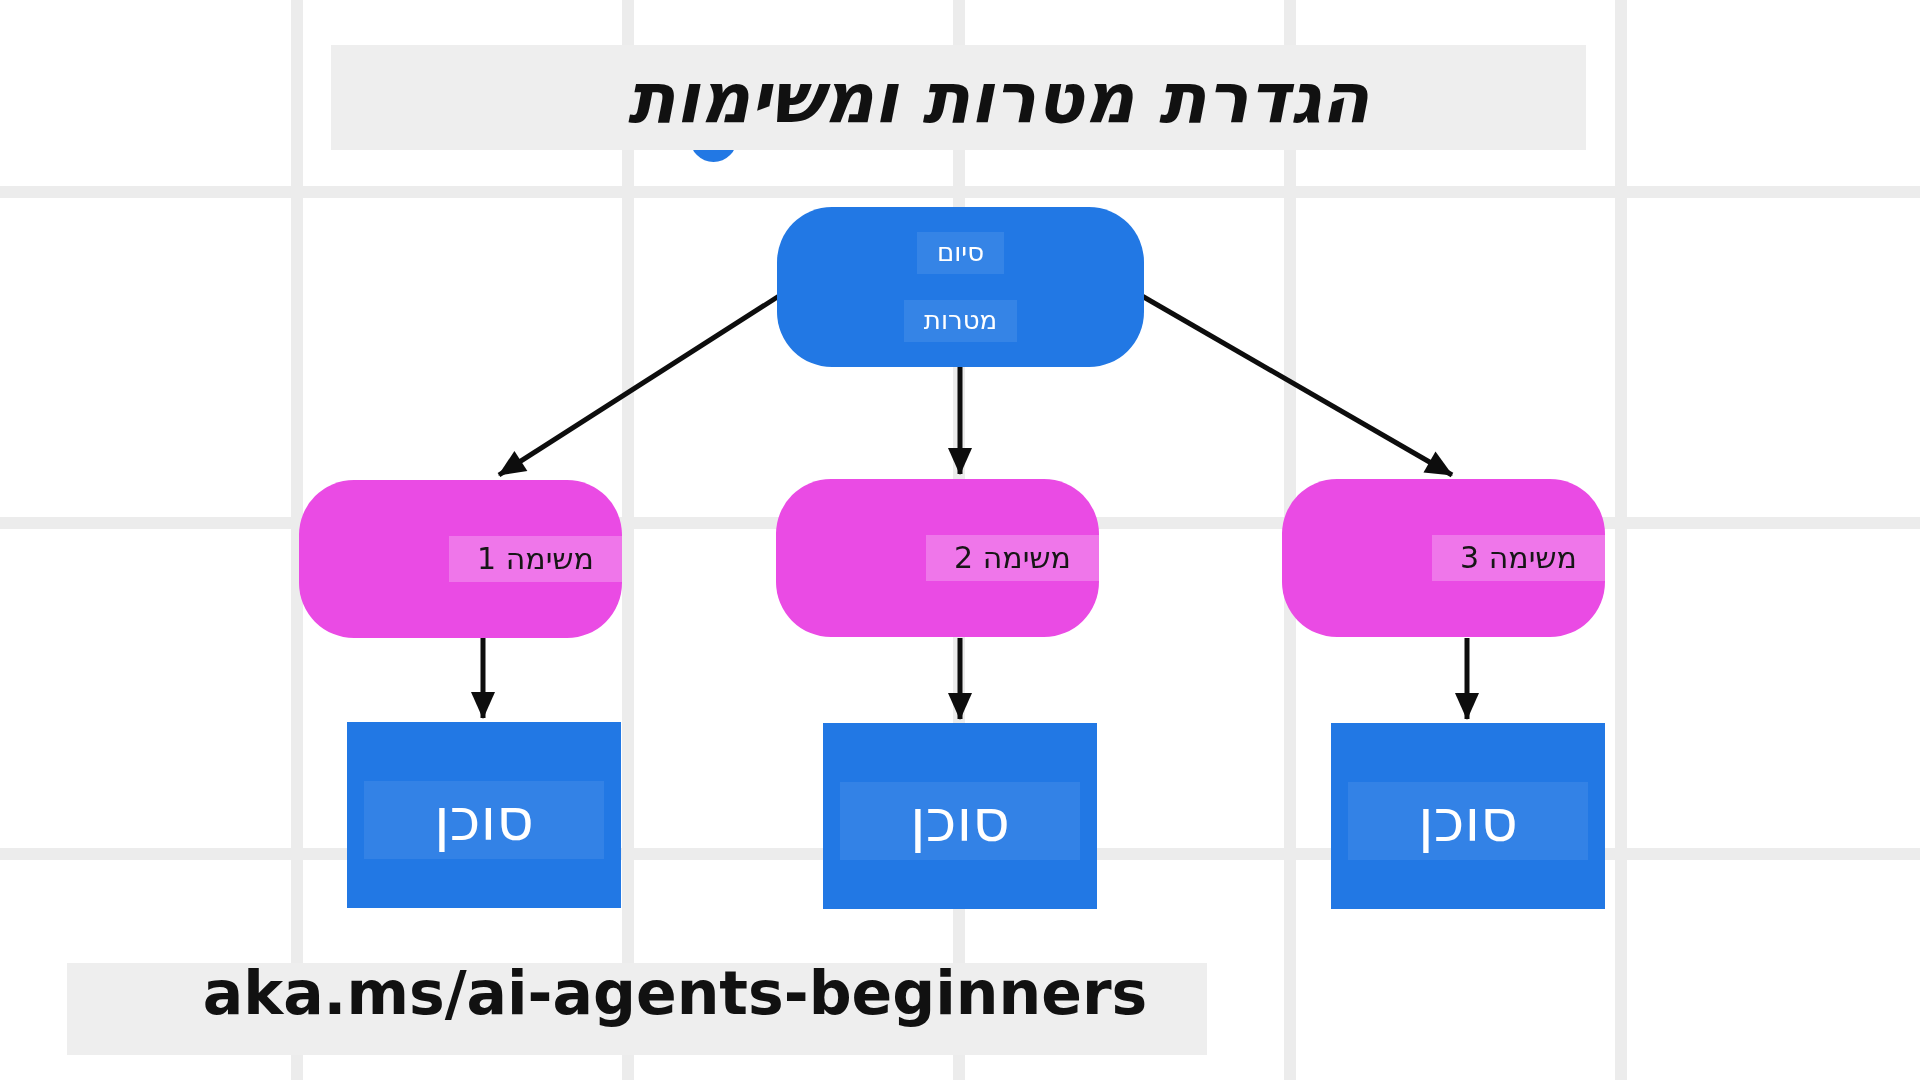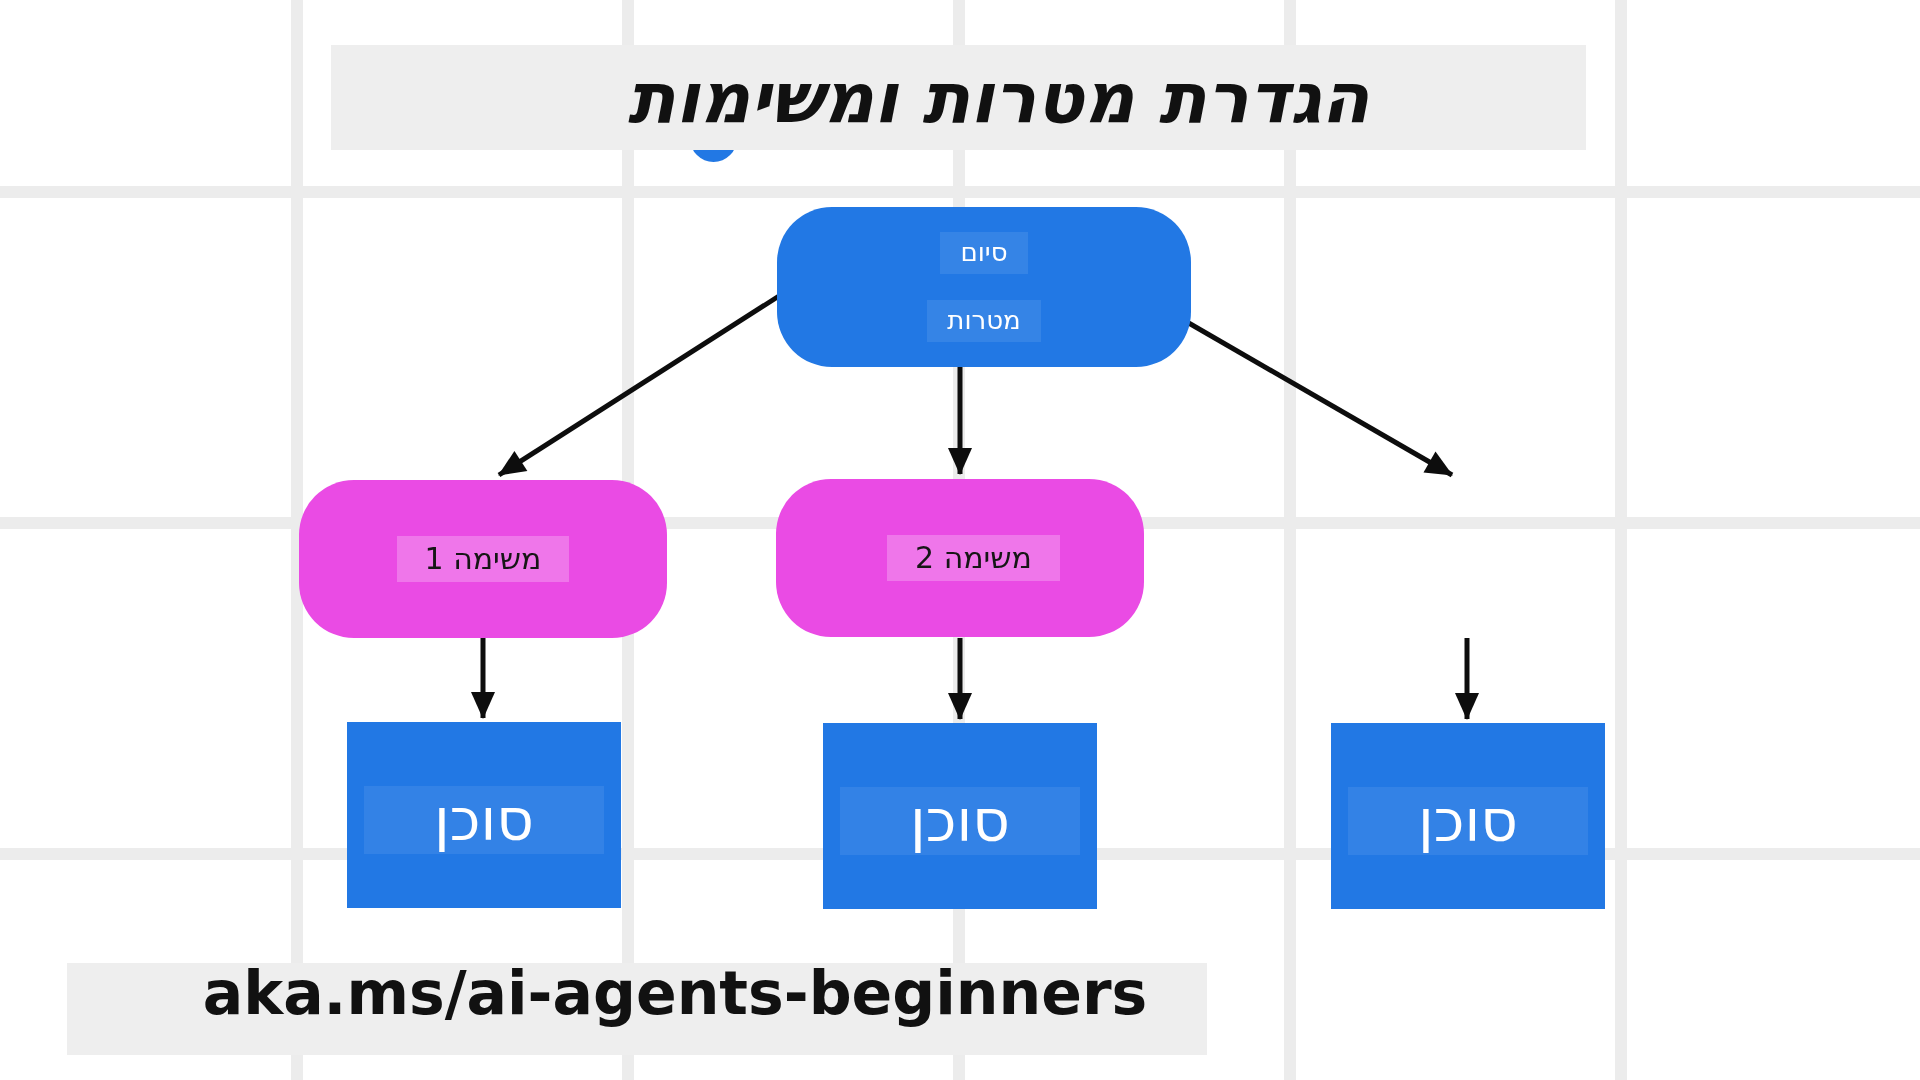--- a/index.html
+++ b/index.html
@@ -34,48 +34,48 @@
     display:flex;align-items:center;justify-content:center;
     padding-left:80px;
   }
   .title-text{
     font-size:70px;font-weight:600;color:#111;letter-spacing:0px;
     white-space:nowrap;line-height:1;font-style:italic;
   }
   .connectors{position:absolute;left:0;top:0;z-index:4;pointer-events:none;}
   .node{position:absolute;z-index:6;}
   .goal-node{
-    left:777px;top:207px;width:414px;height:160px;border-radius:55px;
+    left:777px;top:207px;width:367px;height:160px;border-radius:55px;
     background:var(--node-blue);
     display:flex;flex-direction:column;align-items:center;justify-content:center;gap:26px;
   }
   .goal-chip{
     background:rgba(255,255,255,0.09);color:#ffffff;
     font-size:26px;line-height:1.15;padding:6px 20px;white-space:nowrap;
   }
   .task-node{
-    width:368px;height:158px;border-radius:55px;background:var(--node-pink);
-    display:flex;align-items:center;justify-content:center;
+    width:323px;height:158px;border-radius:55px;background:var(--node-pink);
+    display:flex;align-items:center;justify-content:flex-end;
   }
   .task-1{left:299px;top:480px;}
   .task-2{left:776px;top:479px;padding-left:27px;}
   .task-3{left:1282px;top:479px;}
   .task-chip{
     background:rgba(255,255,255,0.24);color:#161616;
     font-size:30px;line-height:1.2;padding:5px 28px;white-space:nowrap;
   }
   .agent-node{
     width:274px;height:186px;background:var(--node-blue);
     display:flex;align-items:center;justify-content:center;
   }
   .agent-1{left:347px;top:722px;}
   .agent-2{left:823px;top:723px;}
   .agent-3{left:1331px;top:723px;}
   .agent-chip{
-    width:240px;height:68px;margin-top:10px;
+    width:240px;height:78px;margin-top:10px;
     background:rgba(255,255,255,0.08);
     display:flex;align-items:center;justify-content:center;
     color:#ffffff;font-size:58px;line-height:1;white-space:nowrap;
   }
   .footer-bar{
     position:absolute;left:67px;top:963px;width:1140px;height:92px;
     background:var(--bar-gray);z-index:2;
     display:flex;align-items:flex-start;justify-content:center;
     padding-left:76px;
   }
@@ -114,20 +114,23 @@
     <div class="goal-chip" dir="rtl">סיום</div>
     <div class="goal-chip" dir="rtl">מטרות</div>
   </div>
 
   <div class="node task-node task-1">
     <div class="task-chip" dir="rtl">משימה 1</div>
   </div>
   <div class="node task-node task-2">
     <div class="task-chip" dir="rtl">משימה 2</div>
   </div>
+  <div class="node task-node task-3">
+    <div class="task-chip" dir="rtl">משימה 3</div>
+  </div>
 
   <div class="node agent-node agent-1">
     <div class="agent-chip" dir="rtl">סוכן</div>
   </div>
   <div class="node agent-node agent-2">
     <div class="agent-chip" dir="rtl">סוכן</div>
   </div>
   <div class="node agent-node agent-3">
     <div class="agent-chip" dir="rtl">סוכן</div>
   </div>

